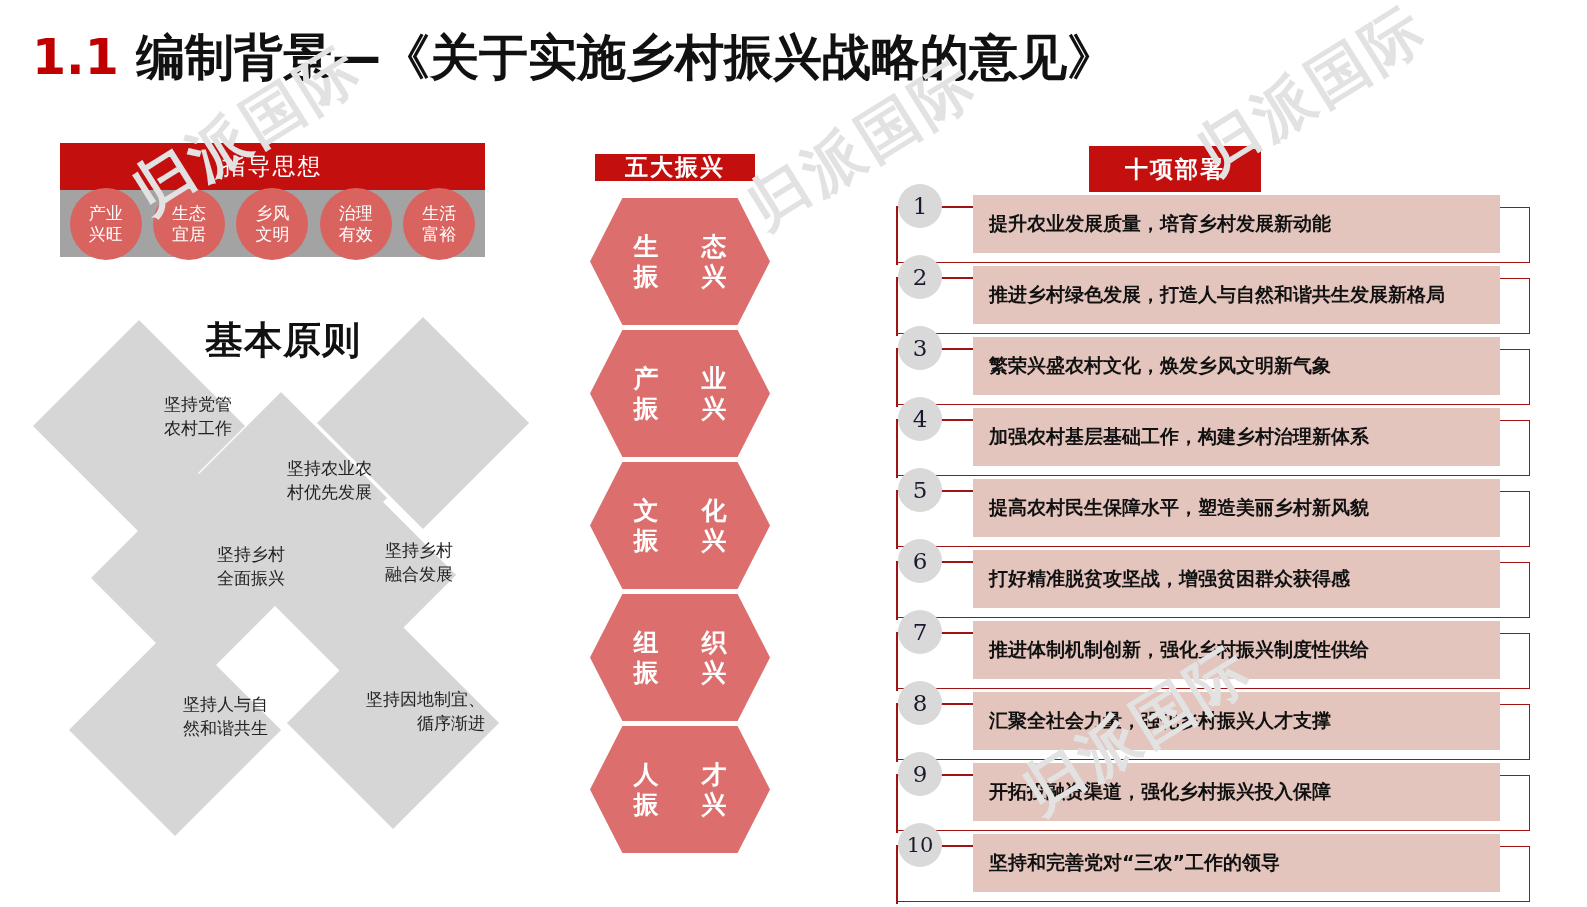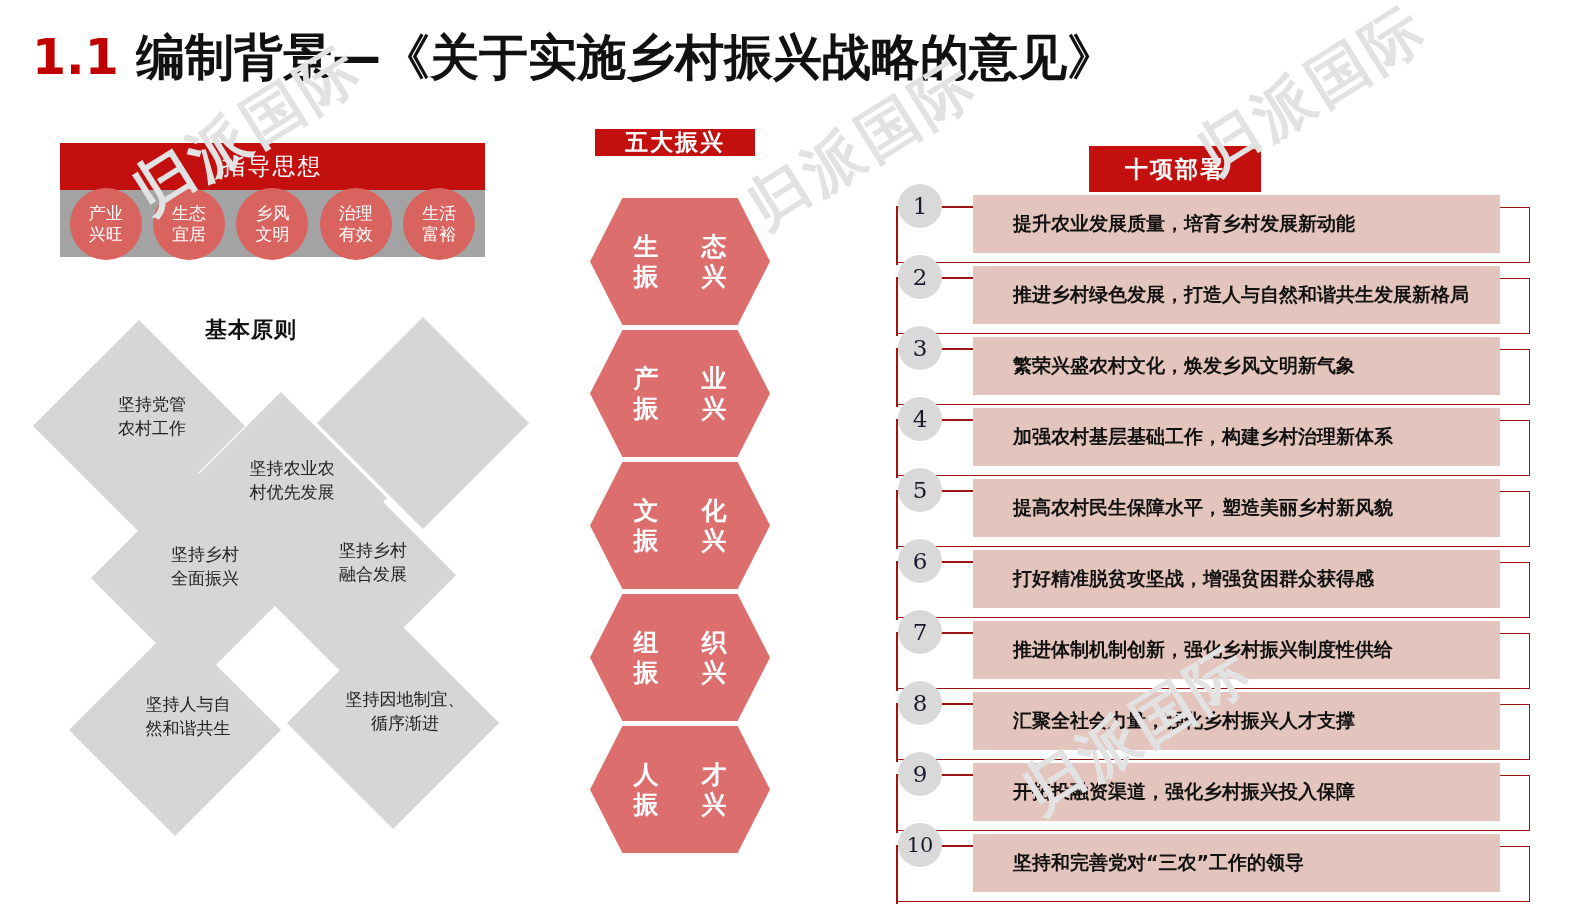--- a/index.html
+++ b/index.html
@@ -55,40 +55,40 @@
     background: #d9635f; color: #ffffff;
     font-size: 17px; line-height: 21px; font-weight: 400;
     display: flex; flex-direction: column;
     align-items: center; justify-content: center;
     text-align: center;
   }
 
   
   #bp-title {
     position: absolute; left: 205px; top: 315px;
-    font-size: 22px; font-weight: 700; color: #111;
+    font-size: 38px; font-weight: 700; color: #111;
     letter-spacing: 1px; z-index: 25;
   }
   #bp-field { position: absolute; left: 0px; top: 330px; width: 560px; height: 500px; z-index: 15; }
   .dia {
     position: absolute;
     width: 150px; height: 150px;
     background: #d6d6d6;
     transform: rotate(45deg);
   }
   .dia-lbl {
     position: absolute;
     width: 160px;
     font-size: 17px; line-height: 24px; color: #222;
-    text-align: center; z-index: 18;
+    text-align: right; z-index: 18;
   }
 
   
   #fr-header {
-    position: absolute; left: 595px; top: 129px;
+    position: absolute; left: 595px; top: 154px;
     width: 160px; height: 27px; background: #c40f0f;
     color: #fff; font-size: 23px; font-weight: 700; letter-spacing: 2px;
     display: flex; align-items: center; justify-content: center;
     z-index: 20;
   }
   #hex-col { position: absolute; left: 590px; top: 198px; z-index: 20; }
   .hex {
     position: relative;
     width: 180px; height: 127px;
     margin-bottom: 5px;
@@ -143,21 +143,21 @@
   .td-circle.two { font-size: 21px; }
   .td-box {
     position: absolute; left: 83px; top: 2px;
     width: 527px; height: 58px;
     background: #e3c5bd;
     display: flex; align-items: center;
     z-index: 20;
   }
   .td-text {
     font-size: 19px; font-weight: 700; color: #111111;
-    padding-left: 40px; white-space: nowrap;
+    padding-left: 16px; white-space: nowrap;
   }
 </style>
 </head>
 <body>
 
 <div id="slide">
 
   <div class="wm wm-a">归派国际</div>
   <div class="wm wm-b">归派国际</div>
   <div class="wm wm-c">归派国际</div>

